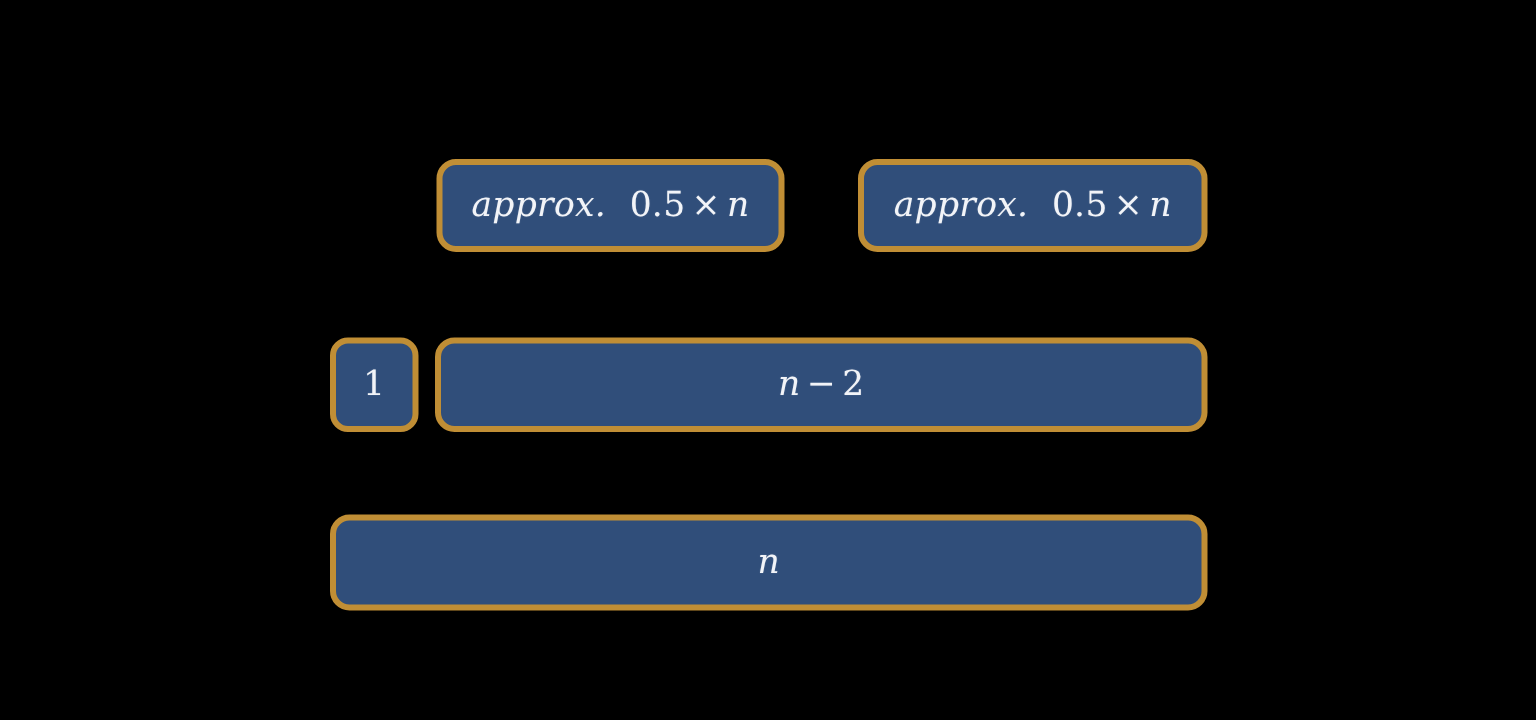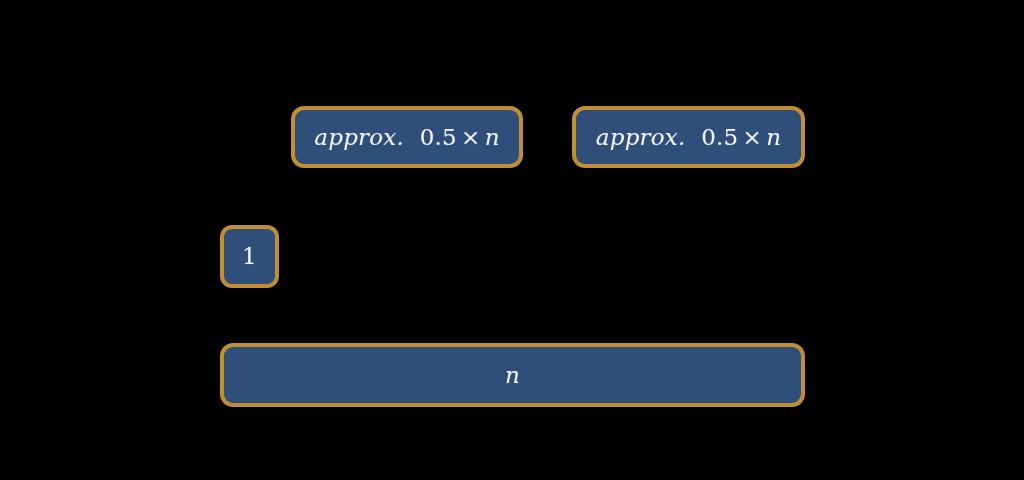--- a/index.html
+++ b/index.html
@@ -146,20 +146,23 @@
   </div>
 
   <div class="row" id="row-split">
 
     <div class="box" id="box-pivot">
       <span class="label mathrm">1</span>
     </div>
 
     <div class="spacer spacer-2"></div>
 
+    <div class="box" id="box-remainder">
+      <span class="label"><span class="mathvar">n</span><span class="mathop">−</span><span class="mathrm">2</span></span>
+    </div>
   </div>
 
   <div class="row" id="row-whole">
 
     <div class="box" id="box-whole">
       <span class="label"><span class="mathvar">n</span></span>
     </div>
   </div>
 
 </div>

